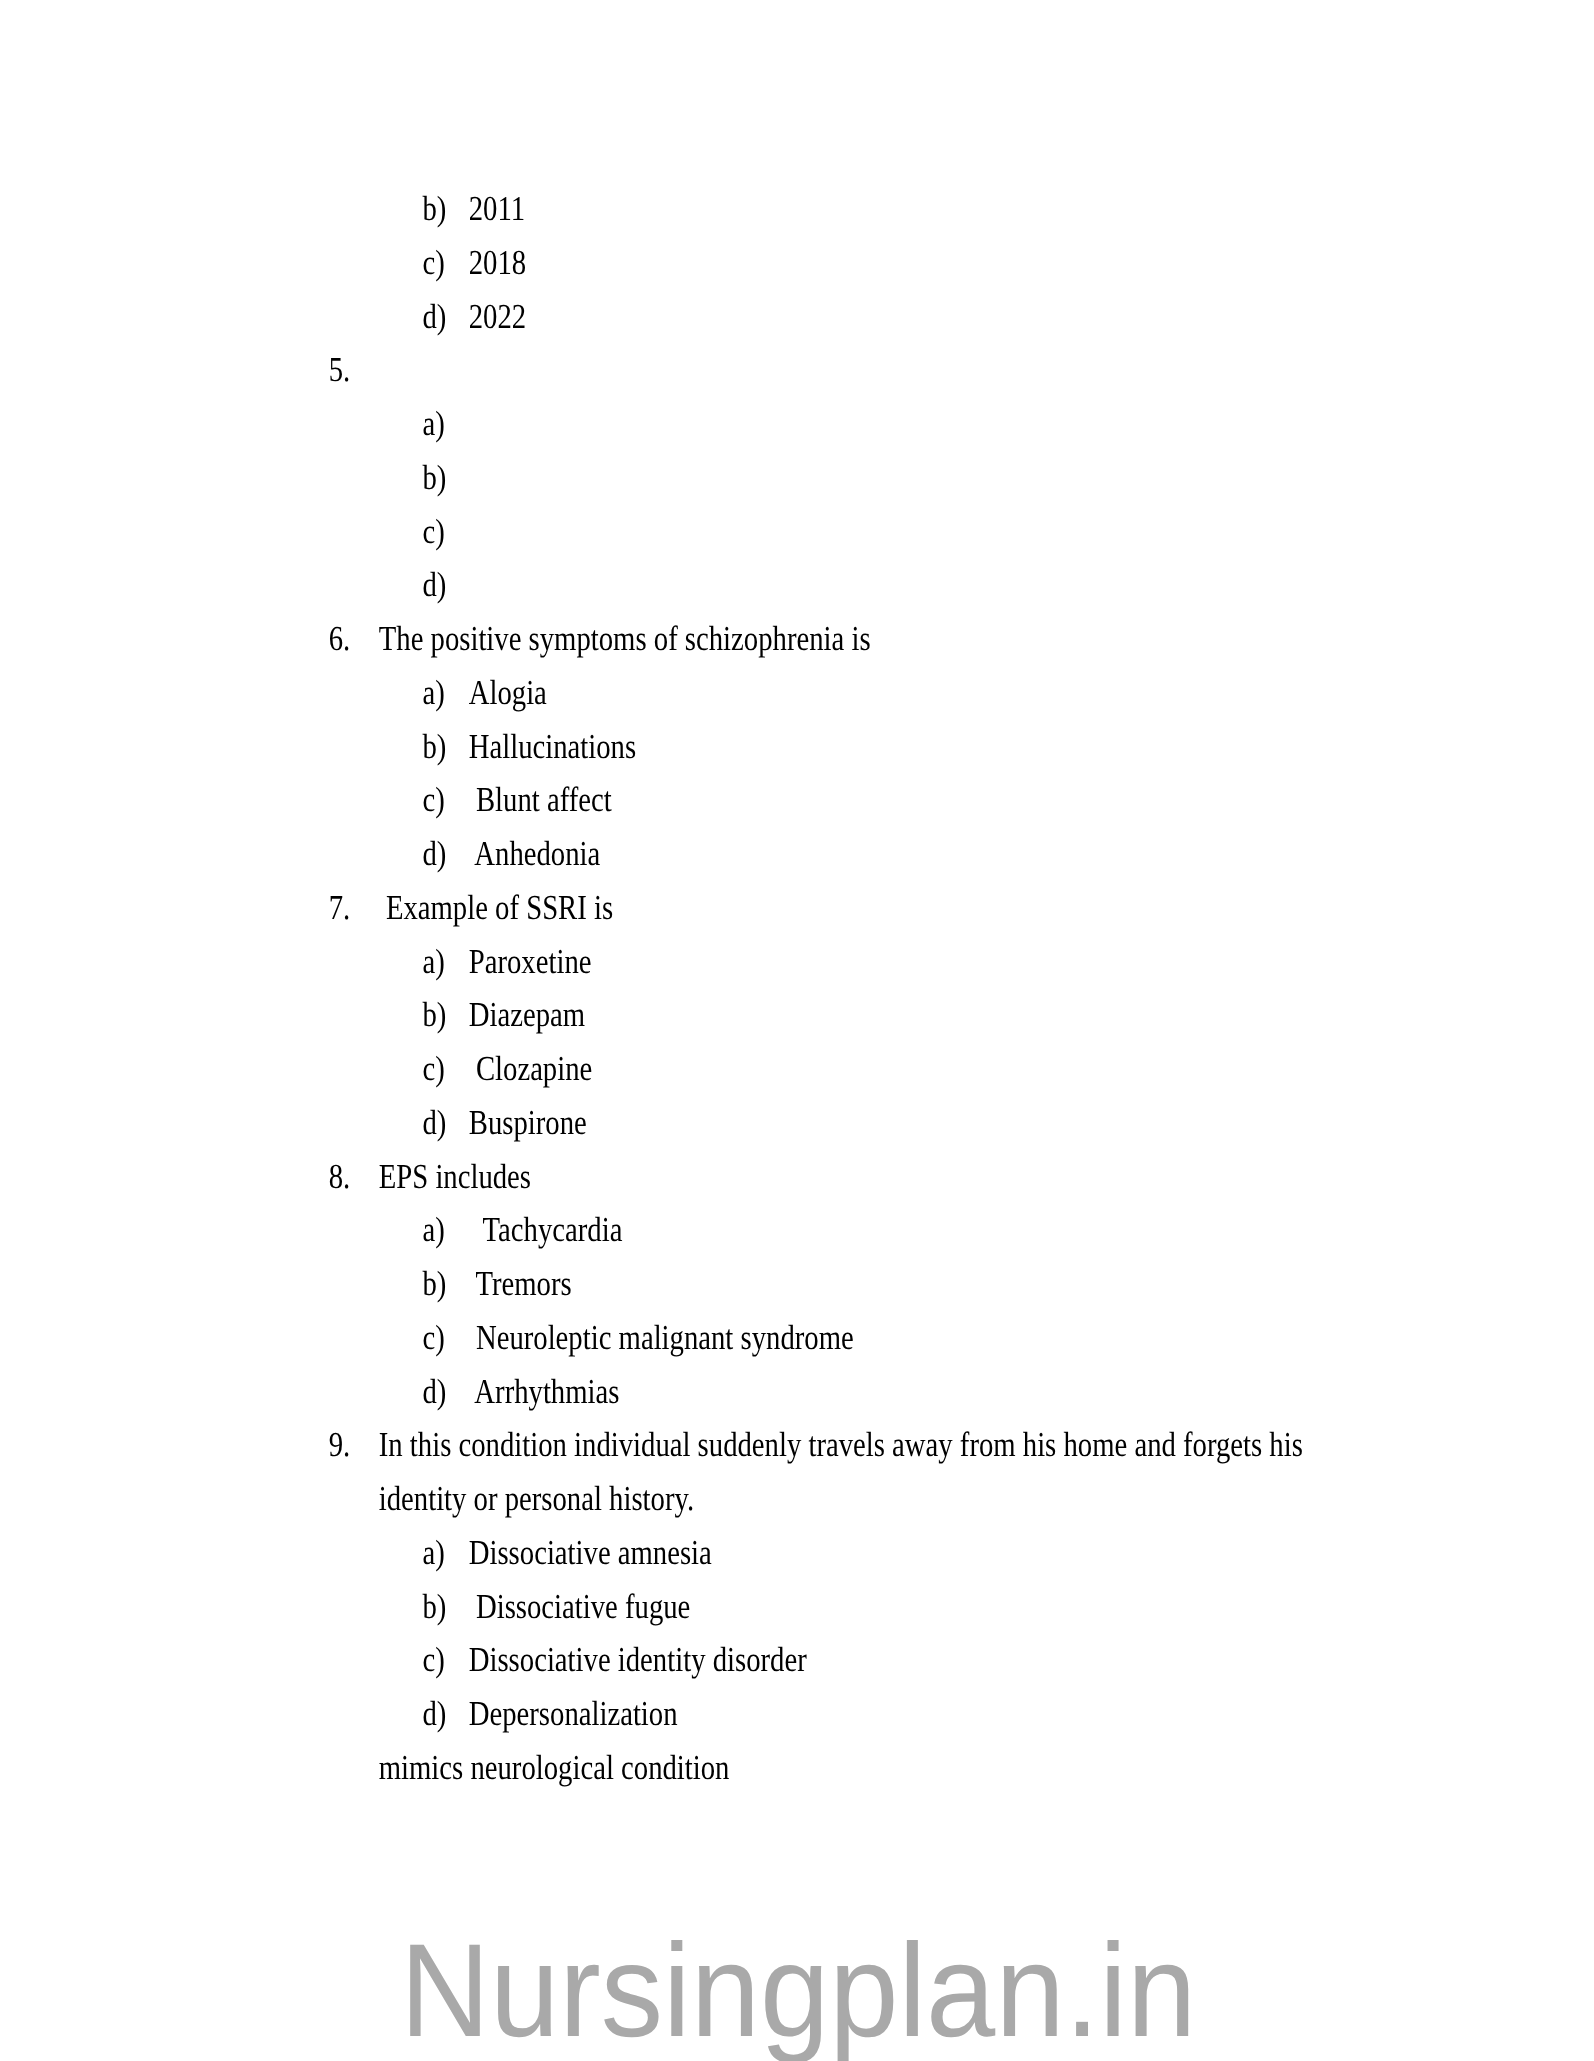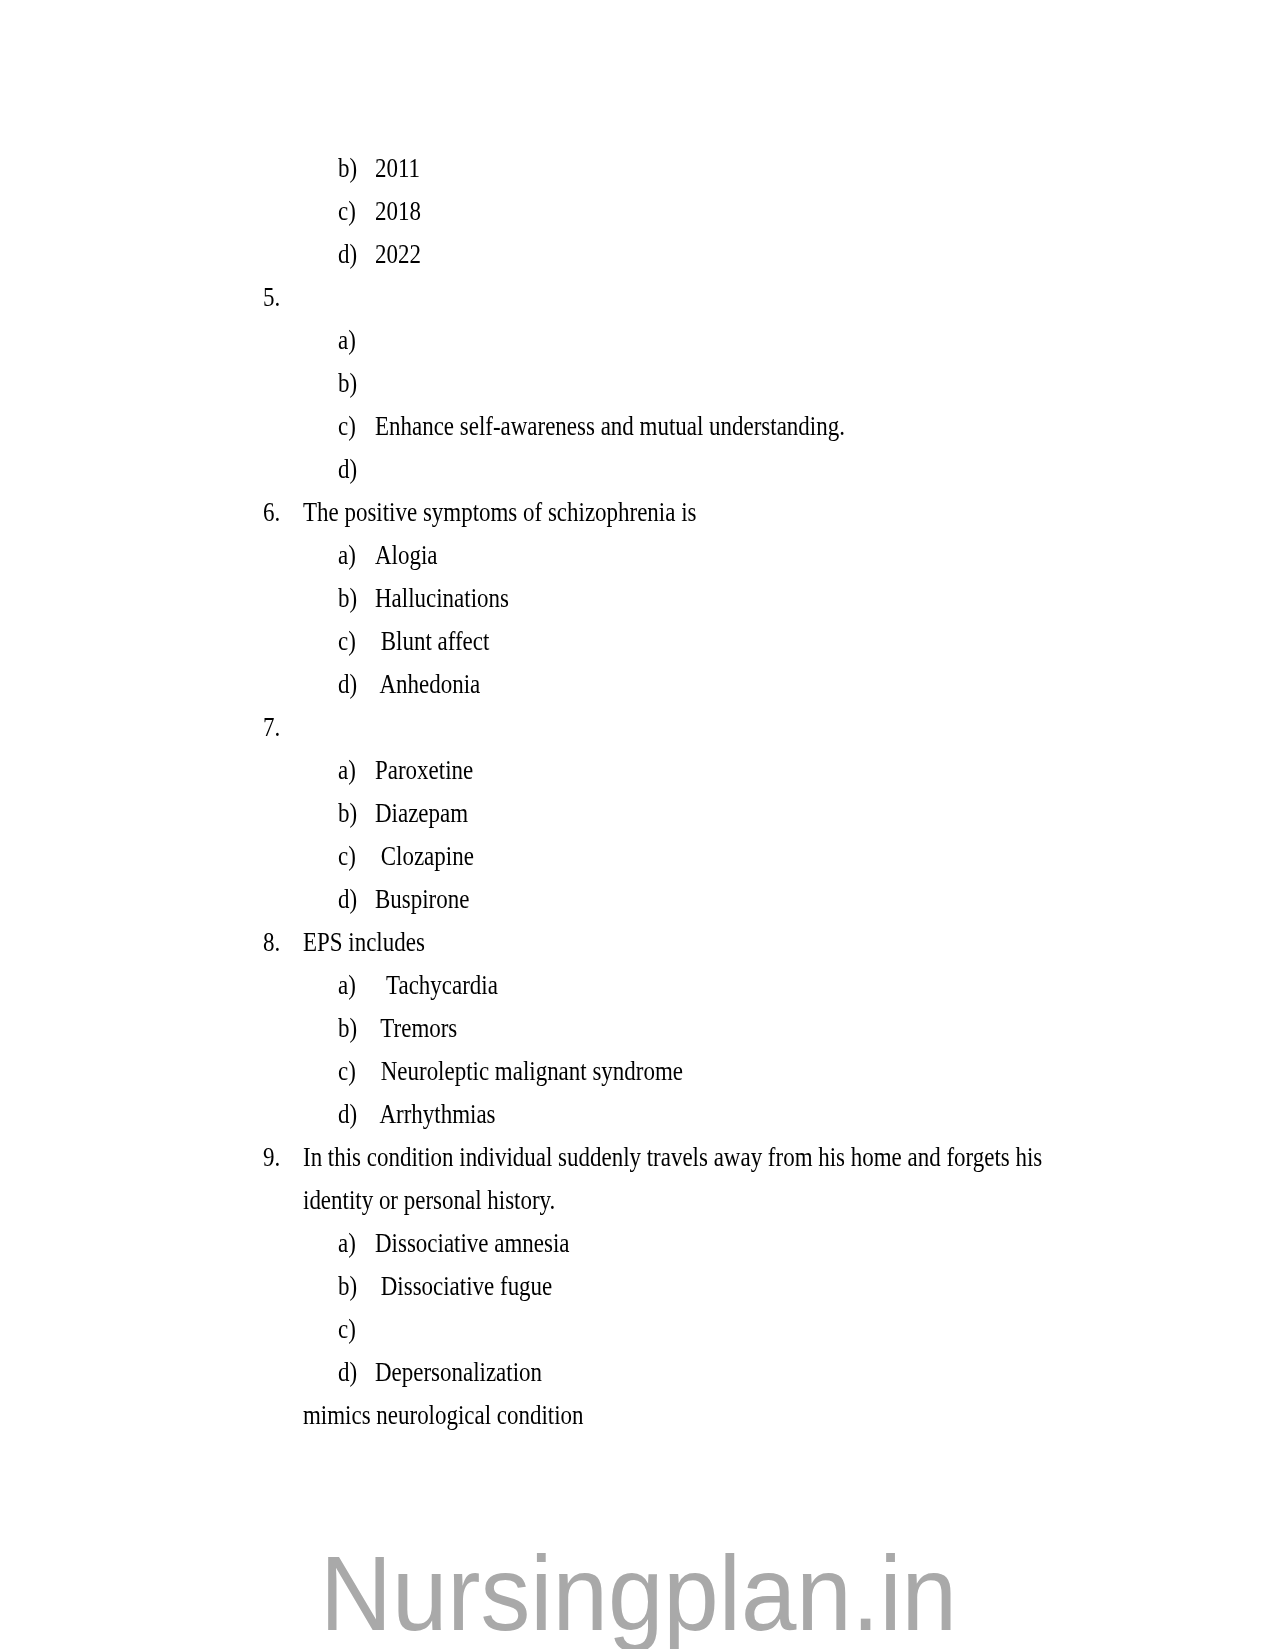--- a/index.html
+++ b/index.html
@@ -51,39 +51,39 @@
 <body>
 
 <div class="page">
   <div class="content">
       <div class="row opt"><span class="olet"><span class="tx">b)</span></span><span class="otext"><span class="tx">2011</span></span></div>
       <div class="row opt"><span class="olet"><span class="tx">c)</span></span><span class="otext"><span class="tx">2018</span></span></div>
       <div class="row opt"><span class="olet"><span class="tx">d)</span></span><span class="otext"><span class="tx">2022</span></span></div>
       <div class="row"><span class="qnum"><span class="tx">5.</span></span></div>
       <div class="row opt"><span class="olet"><span class="tx">a)</span></span></div>
       <div class="row opt"><span class="olet"><span class="tx">b)</span></span></div>
-      <div class="row opt"><span class="olet"><span class="tx">c)</span></span><span class="otext"><span class="tx">Enhance self-awareness and mutual understanding.</span></span></div>
+      <div class="row opt"><span class="olet"><span class="tx">c)</span></span></div>
       <div class="row opt"><span class="olet"><span class="tx">d)</span></span></div>
       <div class="row"><span class="qnum"><span class="tx">6.</span></span><span class="qtext"><span class="tx">The positive symptoms of schizophrenia is</span></span></div>
       <div class="row opt"><span class="olet"><span class="tx">a)</span></span><span class="otext"><span class="tx">Alogia</span></span></div>
       <div class="row opt"><span class="olet"><span class="tx">b)</span></span><span class="otext"><span class="tx">Hallucinations</span></span></div>
       <div class="row opt"><span class="olet"><span class="tx">c)</span></span><span class="otext"><span class="tx"> Blunt affect</span></span></div>
       <div class="row opt"><span class="olet"><span class="tx">d)</span></span><span class="otext"><span class="tx"> Anhedonia</span></span></div>
-      <div class="row"><span class="qnum"><span class="tx">7.</span></span></div>
+      <div class="row"><span class="qnum"><span class="tx">7.</span></span><span class="qtext"><span class="tx"> Example of SSRI is</span></span></div>
       <div class="row opt"><span class="olet"><span class="tx">a)</span></span><span class="otext"><span class="tx">Paroxetine</span></span></div>
       <div class="row opt"><span class="olet"><span class="tx">b)</span></span><span class="otext"><span class="tx">Diazepam</span></span></div>
       <div class="row opt"><span class="olet"><span class="tx">c)</span></span><span class="otext"><span class="tx"> Clozapine</span></span></div>
       <div class="row opt"><span class="olet"><span class="tx">d)</span></span><span class="otext"><span class="tx">Buspirone</span></span></div>
       <div class="row"><span class="qnum"><span class="tx">8.</span></span><span class="qtext"><span class="tx">EPS includes</span></span></div>
       <div class="row opt"><span class="olet"><span class="tx">a)</span></span><span class="otext"><span class="tx">  Tachycardia</span></span></div>
       <div class="row opt"><span class="olet"><span class="tx">b)</span></span><span class="otext"><span class="tx"> Tremors</span></span></div>
       <div class="row opt"><span class="olet"><span class="tx">c)</span></span><span class="otext"><span class="tx"> Neuroleptic malignant syndrome</span></span></div>
       <div class="row opt"><span class="olet"><span class="tx">d)</span></span><span class="otext"><span class="tx"> Arrhythmias</span></span></div>
       <div class="row"><span class="qnum"><span class="tx">9.</span></span><span class="qtext"><span class="tx">In this condition individual suddenly travels away from his home and forgets his</span></span></div>
       <div class="row"><span class="qnum"><span class="tx"></span></span><span class="qtext"><span class="tx">identity or personal history.</span></span></div>
       <div class="row opt"><span class="olet"><span class="tx">a)</span></span><span class="otext"><span class="tx">Dissociative amnesia</span></span></div>
       <div class="row opt"><span class="olet"><span class="tx">b)</span></span><span class="otext"><span class="tx"> Dissociative fugue</span></span></div>
-      <div class="row opt"><span class="olet"><span class="tx">c)</span></span></div>
+      <div class="row opt"><span class="olet"><span class="tx">c)</span></span><span class="otext"><span class="tx">Dissociative identity disorder</span></span></div>
       <div class="row opt"><span class="olet"><span class="tx">d)</span></span><span class="otext"><span class="tx">Depersonalization</span></span></div>
       <div class="row"><span class="qnum"><span class="tx"></span></span><span class="qtext"><span class="tx">mimics neurological condition</span></span></div>
     </div>
   <div class="watermark">Nursingplan.in</div>
 </div>
 
 </body></html>

